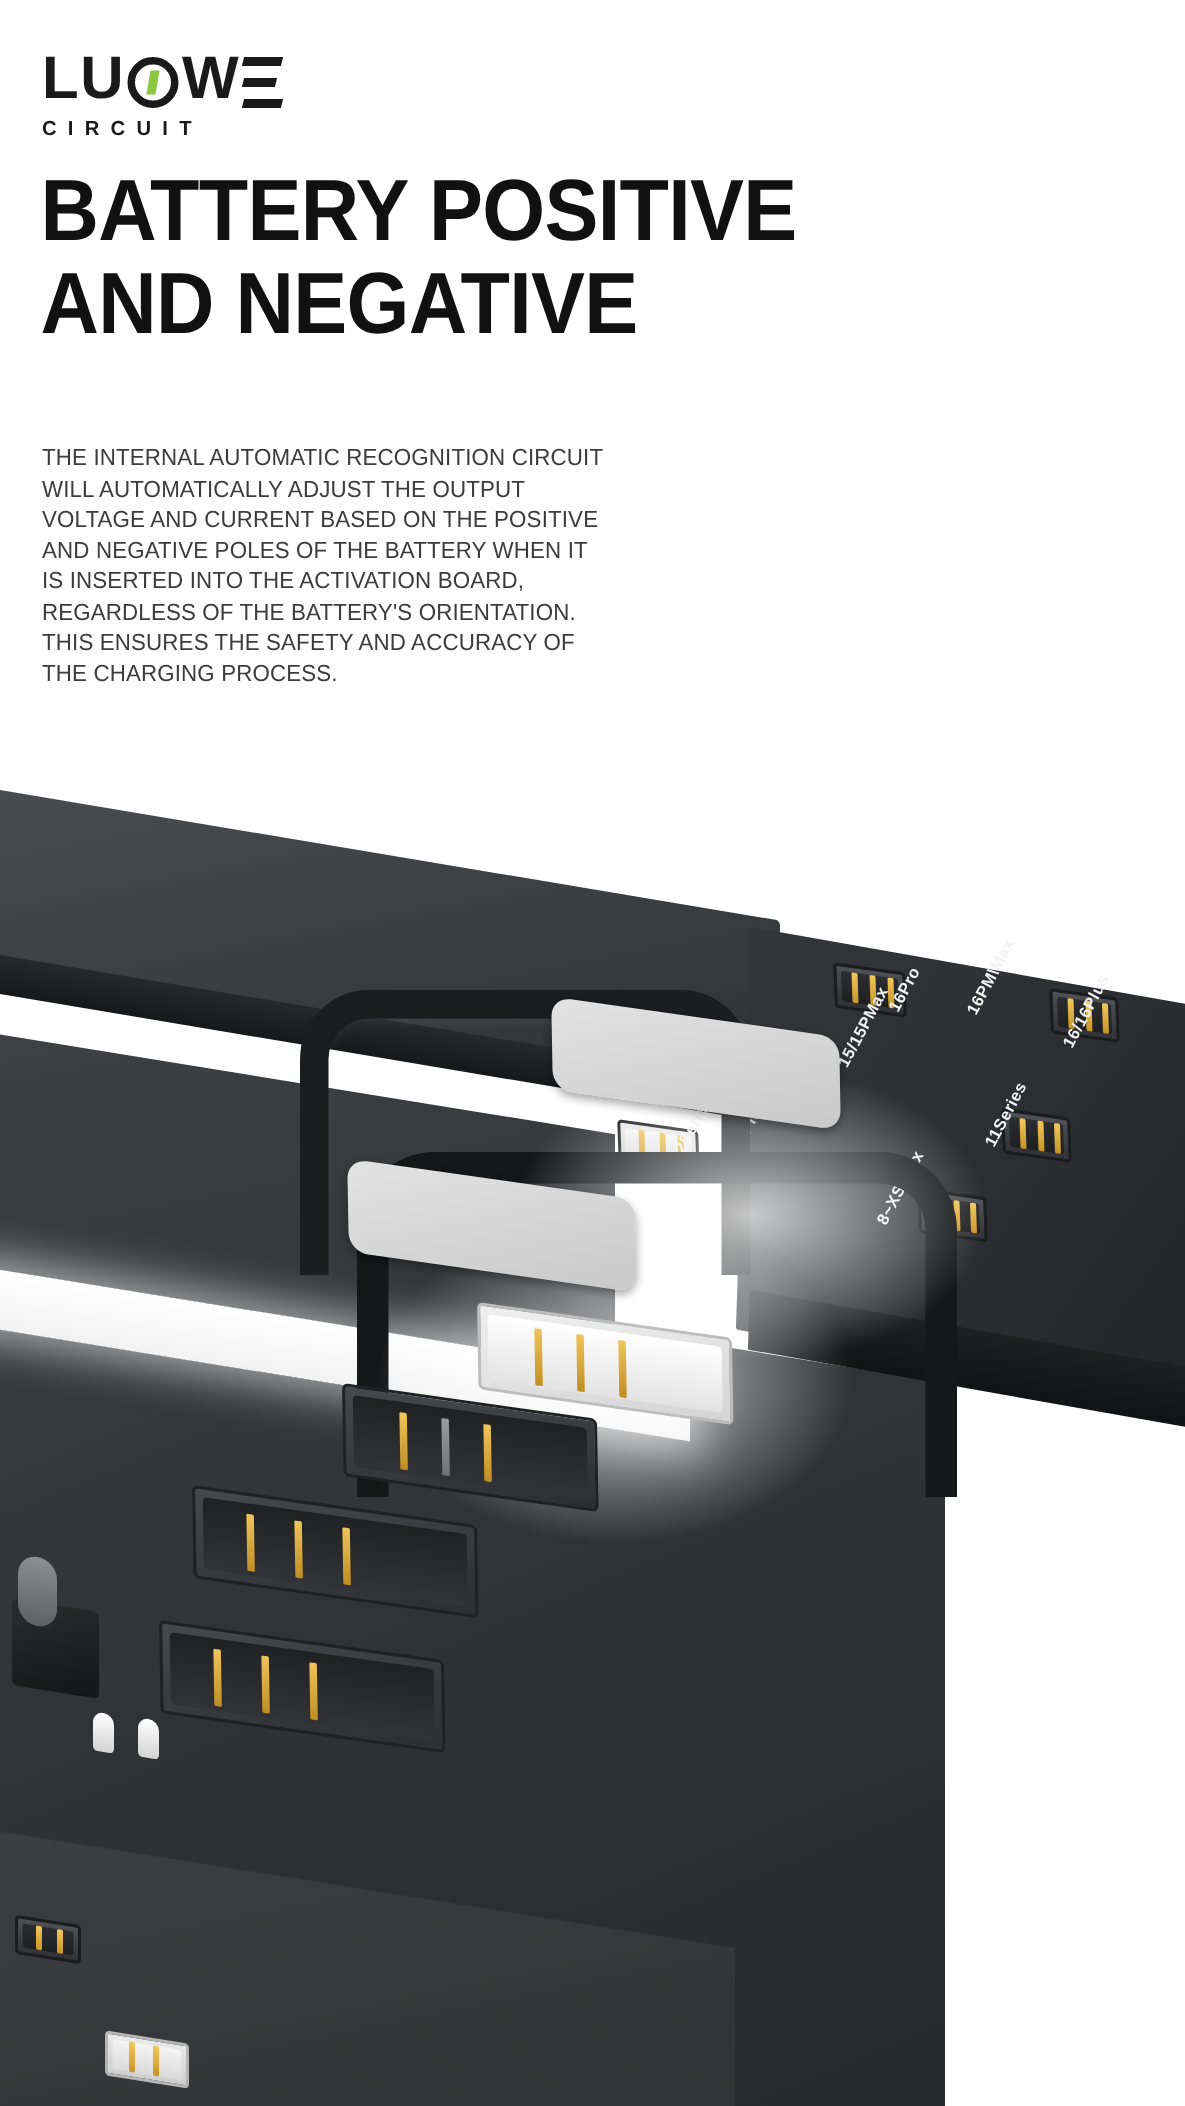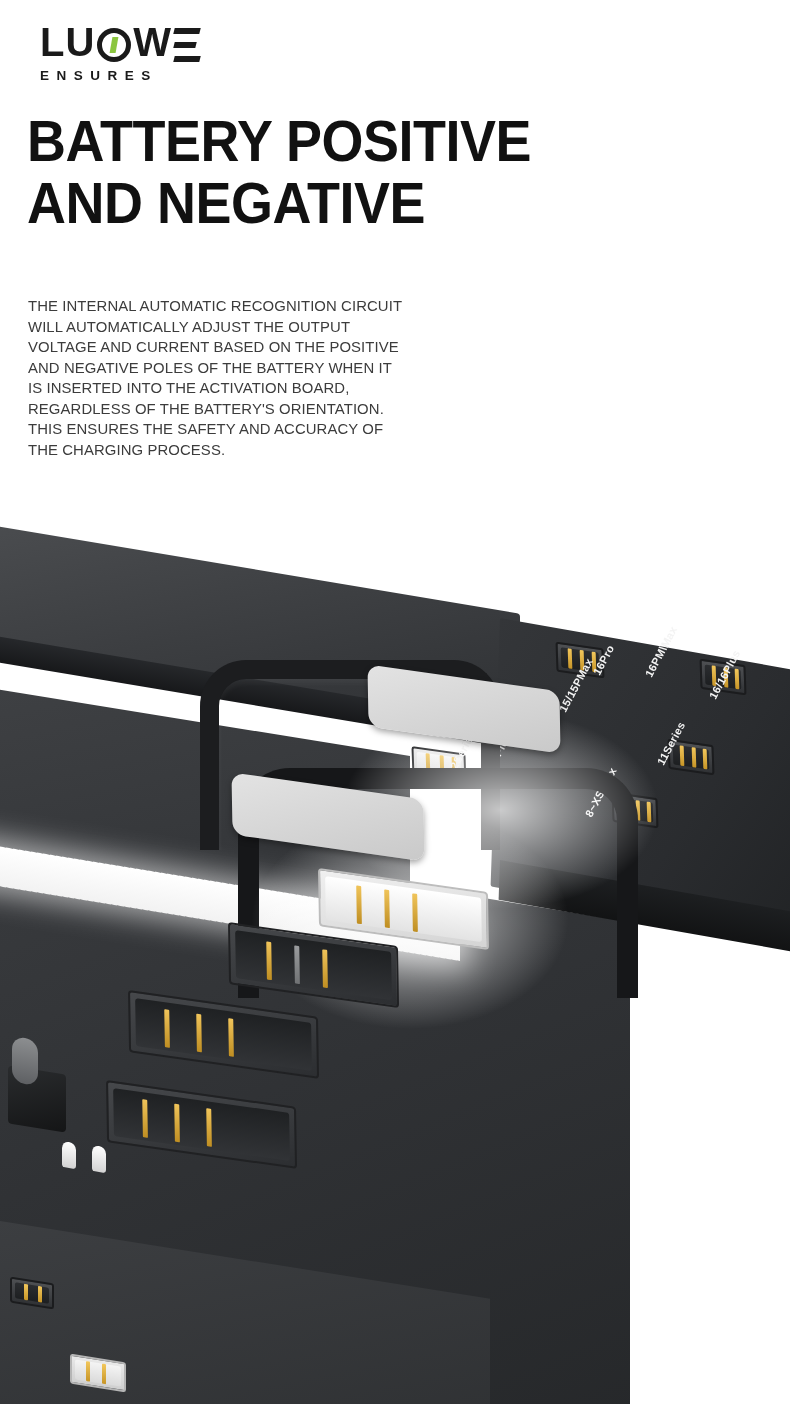--- a/index.html
+++ b/index.html
@@ -13,23 +13,22 @@
     height: 1404px;
     position: relative;
     overflow: hidden;
     font-family: "Liberation Sans", sans-serif;
   }
 
   
   .logo-block {
     position: absolute;
     left: 28px;
-    top: 22px;
+    top: 32px;
     width: 260px;
-    margin-left: 12px;
   }
   .logo-row {
     display: flex;
     align-items: flex-end;
     height: 40px;
   }
   .logo-word {
     font-family: "Liberation Sans", sans-serif;
     font-weight: bold;
     font-size: 40px;
@@ -350,21 +349,21 @@
   <div class="logo-row">
     <span class="logo-word">LU</span>
     <span class="logo-o"></span>
     <span class="logo-word">W</span>
     <span class="logo-e">
         <i></i>
         <i></i>
         <i></i>
       </span>
   </div>
-  <div class="logo-sub">ENSURES</div>
+  <div class="logo-sub">CIRCUIT</div>
 </div>
 
 <div class="title">
   <div>BATTERY POSITIVE</div>
   <div>AND NEGATIVE</div>
 </div>
 
 <div class="body-copy">THE INTERNAL AUTOMATIC RECOGNITION CIRCUIT WILL AUTOMATICALLY ADJUST THE OUTPUT VOLTAGE AND CURRENT BASED ON THE POSITIVE AND NEGATIVE POLES OF THE BATTERY WHEN IT IS INSERTED INTO THE ACTIVATION BOARD, REGARDLESS OF THE BATTERY'S ORIENTATION. THIS ENSURES THE SAFETY AND ACCURACY OF THE CHARGING PROCESS.</div>
 
 <div class="photo">

